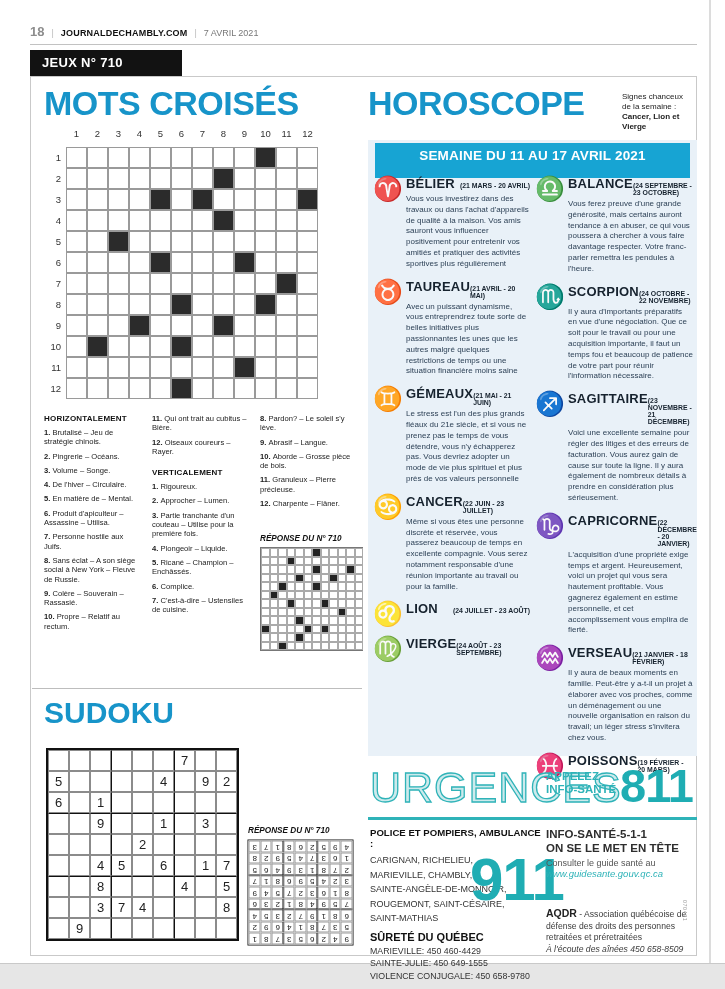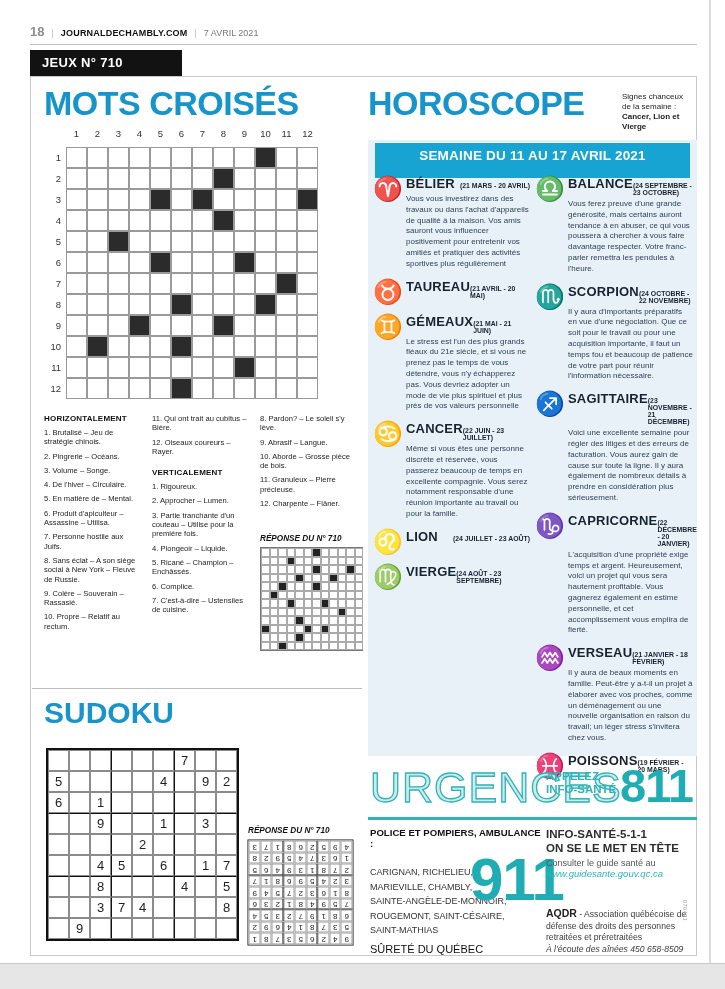--- a/index.html
+++ b/index.html
@@ -25,21 +25,21 @@
   .cw-grid .rn { font-size:9.5px; color:#333; text-align:right; padding-right:5px; line-height:21px; }
   .cw-cell { border:0.5px solid #9a9a9a; background:#fff; }
   .cw-cell.blk { background:#2b2b2b; }
 
   
   .cw-clues { position:absolute; left:44px; top:414px; width:316px; display:flex; gap:9px; }
   .clue-col { width:100px; }
   .clue-hdr { font-size:8px; font-weight:bold; color:#111; margin:0 0 5px 0; letter-spacing:.2px; }
   .clue-hdr.gap { margin-top:12px; }
   .clue { font-size:7.6px; line-height:9.3px; color:#222; margin-bottom:5px; }
-  .clue b { font-weight:normal; }
+  .clue b { font-weight:bold; }
 
   .answer-block { margin-top:26px; }
   .answer-cap { font-size:8.2px; font-weight:bold; font-style:italic; color:#111; margin-bottom:4px; }
   .mini-grid { display:grid; grid-template-columns:repeat(12,8.5px); grid-auto-rows:8.5px; border:1px solid #777; width:103px; }
   .mini-cell { border:0.5px solid #aaa; background:#fff; }
   .mini-cell.blk { background:#222; }
 
   
   .sud-rule { position:absolute; left:32px; top:688px; width:330px; height:1px; background:#bdbdbd; }
   .sud-title { position:absolute; left:44px; top:696px; font-size:30px; font-weight:bold; color:#1794c9; }
@@ -67,23 +67,23 @@
   .horo-name { font-size:13px; font-weight:bold; color:#16222e; letter-spacing:.2px; }
   .horo-dates { font-size:6.9px; font-weight:bold; color:#16222e; }
   .horo-body { font-size:8px; line-height:10.8px; color:#2e4257; }
 
   
   .urg-title { position:absolute; left:370px; top:763px; font-size:43px; font-weight:400; letter-spacing:1px; color:#cdeaec; -webkit-text-stroke:1.3px #2fb3b8; }
   .urg-call { position:absolute; left:546px; top:770px; font-size:11.5px; line-height:13px; font-weight:bold; color:#2fb3b8; }
   .urg-811 { position:absolute; left:620px; top:758px; font-size:47px; font-weight:bold; color:#1fadb3; letter-spacing:-1px; }
   .urg-rule { position:absolute; left:368px; top:817px; width:329px; height:3px; background:#2fb3b8; }
   .urg-left { position:absolute; left:370px; top:827px; width:175px; }
-  .urg-police { font-size:9.6px; font-weight:bold; color:#111; margin-bottom:16px; }
+  .urg-police { font-size:9.6px; font-weight:bold; color:#111; margin-bottom:4px; }
   .urg-town { font-size:9px; color:#333; line-height:14.5px; }
-  .urg-surete { font-size:11px; font-weight:normal; color:#111; margin-top:5px; margin-bottom:2px; }
+  .urg-surete { font-size:11px; font-weight:bold; color:#111; margin-top:5px; margin-bottom:2px; }
   .urg-phone { font-size:8.8px; color:#333; line-height:12.5px; }
   .urg-911 { position:absolute; left:470px; top:845px; font-size:60px; font-weight:bold; color:#1fadb3; letter-spacing:-1px; }
   .urg-right { position:absolute; left:546px; top:827px; width:152px; }
   .urg-info-t { font-size:11.5px; font-weight:bold; color:#2e2e2e; line-height:14px; }
   .urg-guide { font-size:9px; color:#555; margin-top:3px; }
   .urg-url { font-size:9.5px; font-style:italic; color:#2fb3b8; }
   .aqdr { margin-top:29px; font-size:8.6px; line-height:11.5px; color:#3a3a3a; }
   .aqdr .nm { font-weight:bold; font-size:10.5px; color:#222; }
   .aqdr .it { font-style:italic; display:block; }
   .vert-code { position:absolute; left:688px; top:900px; font-size:5.5px; color:#9a9a9a; transform:rotate(90deg); transform-origin:left top; letter-spacing:.5px; }
@@ -652,20 +652,21 @@
               <div class="horo-body">Vous vous investirez dans des travaux ou dans l'achat d'appareils de qualité à la maison. Vos amis sauront vous influencer positivement pour entretenir vos amitiés et pratiquer des activités sportives plus régulièrement</div>
             </div>
           </div>
           <div class="horo-entry">
             <div class="zod-icon" style="color: rgb(242, 154, 99);">♉</div>
             <div class="horo-txt">
               <div class="horo-name-row">
                 <span class="horo-name">TAUREAU</span>
                 <span class="horo-dates">(21 AVRIL - 20 MAI)</span>
               </div>
+              <div class="horo-body">Avec un puissant dynamisme, vous entreprendrez toute sorte de belles initiatives plus passionnantes les unes que les autres malgré quelques restrictions de temps ou une situation financière moins saine</div>
             </div>
           </div>
           <div class="horo-entry">
             <div class="zod-icon" style="color: rgb(76, 171, 88);">♊</div>
             <div class="horo-txt">
               <div class="horo-name-row">
                 <span class="horo-name">GÉMEAUX</span>
                 <span class="horo-dates">(21 MAI - 21 JUIN)</span>
               </div>
               <div class="horo-body">Le stress est l'un des plus grands fléaux du 21e siècle, et si vous ne prenez pas le temps de vous détendre, vous n'y échapperez pas. Vous devriez adopter un mode de vie plus spirituel et plus près de vos valeurs personnelle</div>
@@ -775,20 +776,25 @@
   <div class="urg-left">
     <div class="urg-police">POLICE ET POMPIERS, AMBULANCE :</div>
     <div id="towns">
         <div class="urg-town">CARIGNAN, RICHELIEU,</div>
         <div class="urg-town">MARIEVILLE, CHAMBLY,</div>
         <div class="urg-town">SAINTE-ANGÈLE-DE-MONNOIR,</div>
         <div class="urg-town">ROUGEMONT, SAINT-CÉSAIRE,</div>
         <div class="urg-town">SAINT-MATHIAS</div>
       </div>
     <div class="urg-surete">SÛRETÉ DU QUÉBEC</div>
+    <div id="surete">
+        <div class="urg-phone">MARIEVILLE: 450 460-4429</div>
+        <div class="urg-phone">SAINTE-JULIE: 450 649-1555</div>
+        <div class="urg-phone">VIOLENCE CONJUGALE: 450 658-9780</div>
+      </div>
   </div>
   <div class="urg-911">911</div>
 
   <div class="urg-right">
     <div class="urg-info-t">INFO-SANTÉ-5-1-1</div>
     <div class="urg-info-t">ON SE LE MET EN TÊTE</div>
     <div class="urg-guide">Consulter le guide santé au</div>
     <div class="urg-url">www.guidesante.gouv.qc.ca</div>
     <div class="aqdr">
       <span class="nm">AQDR</span><span> - Association québécoise de défense des droits des personnes retraitées et préretraitées</span>

